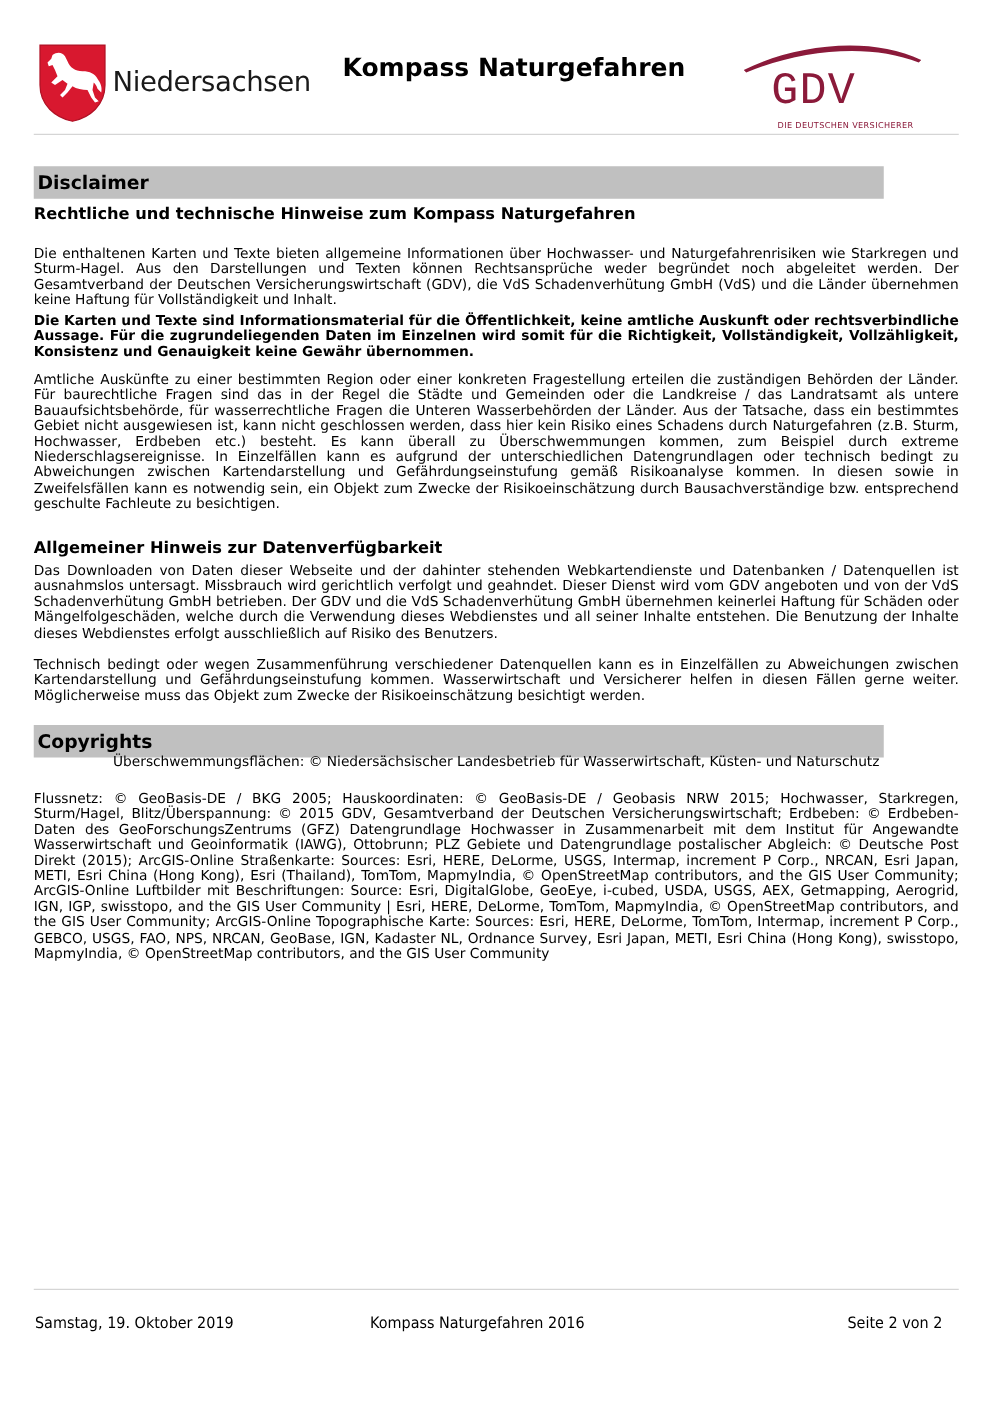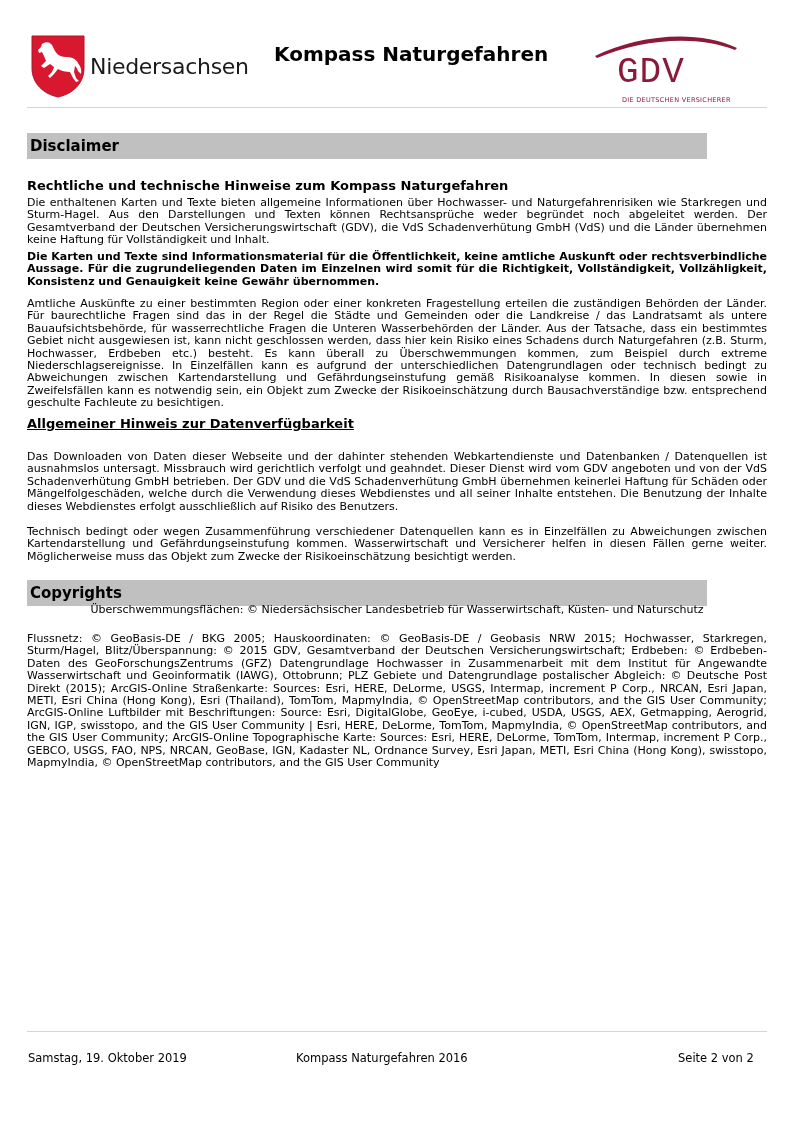--- a/index.html
+++ b/index.html
@@ -41,26 +41,26 @@
     <span class="gdv-text">GDV</span>
     <span class="gdv-sub">DIE DEUTSCHEN VERSICHERER</span>
   </div>
 </div>
 <div class="hr" style="top:107px;"></div>
 
 <div class="section-bar" style="top:133px;">
   <span>Disclaimer</span>
 </div>
 
-<div class="subhead" style="top:178px;">Rechtliche und technische Hinweise zum Kompass Naturgefahren</div>
+<div class="subhead" style="top:164px;">Rechtliche und technische Hinweise zum Kompass Naturgefahren</div>
 <div class="para" style="top:197px;">Die enthaltenen Karten und Texte bieten allgemeine Informationen über Hochwasser- und Naturgefahrenrisiken wie Starkregen und Sturm-Hagel. Aus den Darstellungen und Texten können Rechtsansprüche weder begründet noch abgeleitet werden. Der Gesamtverband der Deutschen Versicherungswirtschaft (GDV), die VdS Schadenverhütung GmbH (VdS) und die Länder übernehmen keine Haftung für Vollständigkeit und Inhalt.</div>
 <div class="para bold" style="top:251px;">Die Karten und Texte sind Informationsmaterial für die Öffentlichkeit, keine amtliche Auskunft oder rechtsverbindliche Aussage. Für die zugrundeliegenden Daten im Einzelnen wird somit für die Richtigkeit, Vollständigkeit, Vollzähligkeit, Konsistenz und Genauigkeit keine Gewähr übernommen.</div>
 <div class="para" style="top:298px;">Amtliche Auskünfte zu einer bestimmten Region oder einer konkreten Fragestellung erteilen die zuständigen Behörden der Länder. Für baurechtliche Fragen sind das in der Regel die Städte und Gemeinden oder die Landkreise / das Landratsamt als untere Bauaufsichtsbehörde, für wasserrechtliche Fragen die Unteren Wasserbehörden der Länder. Aus der Tatsache, dass ein bestimmtes Gebiet nicht ausgewiesen ist, kann nicht geschlossen werden, dass hier kein Risiko eines Schadens durch Naturgefahren (z.B. Sturm, Hochwasser, Erdbeben etc.) besteht. Es kann überall zu Überschwemmungen kommen, zum Beispiel durch extreme Niederschlagsereignisse. In Einzelfällen kann es aufgrund der unterschiedlichen Datengrundlagen oder technisch bedingt zu Abweichungen zwischen Kartendarstellung und Gefährdungseinstufung gemäß Risikoanalyse kommen. In diesen sowie in Zweifelsfällen kann es notwendig sein, ein Objekt zum Zwecke der Risikoeinschätzung durch Bausachverständige bzw. entsprechend geschulte Fachleute zu besichtigen.</div>
 
-<div class="subhead" style="top:416px;text-decoration:underline;">Allgemeiner Hinweis zur Datenverfügbarkeit</div>
+<div class="subhead" style="top:431px;">Allgemeiner Hinweis zur Datenverfügbarkeit</div>
 <div class="para" style="top:451px;">Das Downloaden von Daten dieser Webseite und der dahinter stehenden Webkartendienste und Datenbanken / Datenquellen ist ausnahmslos untersagt. Missbrauch wird gerichtlich verfolgt und geahndet. Dieser Dienst wird vom GDV angeboten und von der VdS Schadenverhütung GmbH betrieben. Der GDV und die VdS Schadenverhütung GmbH übernehmen keinerlei Haftung für Schäden oder Mängelfolgeschäden, welche durch die Verwendung dieses Webdienstes und all seiner Inhalte entstehen. Die Benutzung der Inhalte dieses Webdienstes erfolgt ausschließlich auf Risiko des Benutzers.</div>
 <div class="para" style="top:526px;">Technisch bedingt oder wegen Zusammenführung verschiedener Datenquellen kann es in Einzelfällen zu Abweichungen zwischen Kartendarstellung und Gefährdungseinstufung kommen. Wasserwirtschaft und Versicherer helfen in diesen Fällen gerne weiter. Möglicherweise muss das Objekt zum Zwecke der Risikoeinschätzung besichtigt werden.</div>
 
 <div class="section-bar" style="top:580px;">
   <span>Copyrights</span>
 </div>
 
 <div class="para" style="top:604px; text-align:center;">Überschwemmungsflächen: © Niedersächsischer Landesbetrieb für Wasserwirtschaft, Küsten- und Naturschutz</div>
 <div class="para" style="top:633px;">Flussnetz: © GeoBasis-DE / BKG 2005; Hauskoordinaten: © GeoBasis-DE / Geobasis NRW 2015; Hochwasser, Starkregen, Sturm/Hagel, Blitz/Überspannung: © 2015 GDV, Gesamtverband der Deutschen Versicherungswirtschaft; Erdbeben: © Erdbeben-Daten des GeoForschungsZentrums (GFZ) Datengrundlage Hochwasser in Zusammenarbeit mit dem Institut für Angewandte Wasserwirtschaft und Geoinformatik (IAWG), Ottobrunn; PLZ Gebiete und Datengrundlage postalischer Abgleich: © Deutsche Post Direkt (2015); ArcGIS-Online Straßenkarte: Sources: Esri, HERE, DeLorme, USGS, Intermap, increment P Corp., NRCAN, Esri Japan, METI, Esri China (Hong Kong), Esri (Thailand), TomTom, MapmyIndia, © OpenStreetMap contributors, and the GIS User Community; ArcGIS-Online Luftbilder mit Beschriftungen: Source: Esri, DigitalGlobe, GeoEye, i-cubed, USDA, USGS, AEX, Getmapping, Aerogrid, IGN, IGP, swisstopo, and the GIS User Community | Esri, HERE, DeLorme, TomTom, MapmyIndia, © OpenStreetMap contributors, and the GIS User Community; ArcGIS-Online Topographische Karte: Sources: Esri, HERE, DeLorme, TomTom, Intermap, increment P Corp., GEBCO, USGS, FAO, NPS, NRCAN, GeoBase, IGN, Kadaster NL, Ordnance Survey, Esri Japan, METI, Esri China (Hong Kong), swisstopo, MapmyIndia, © OpenStreetMap contributors, and the GIS User Community</div>
 

